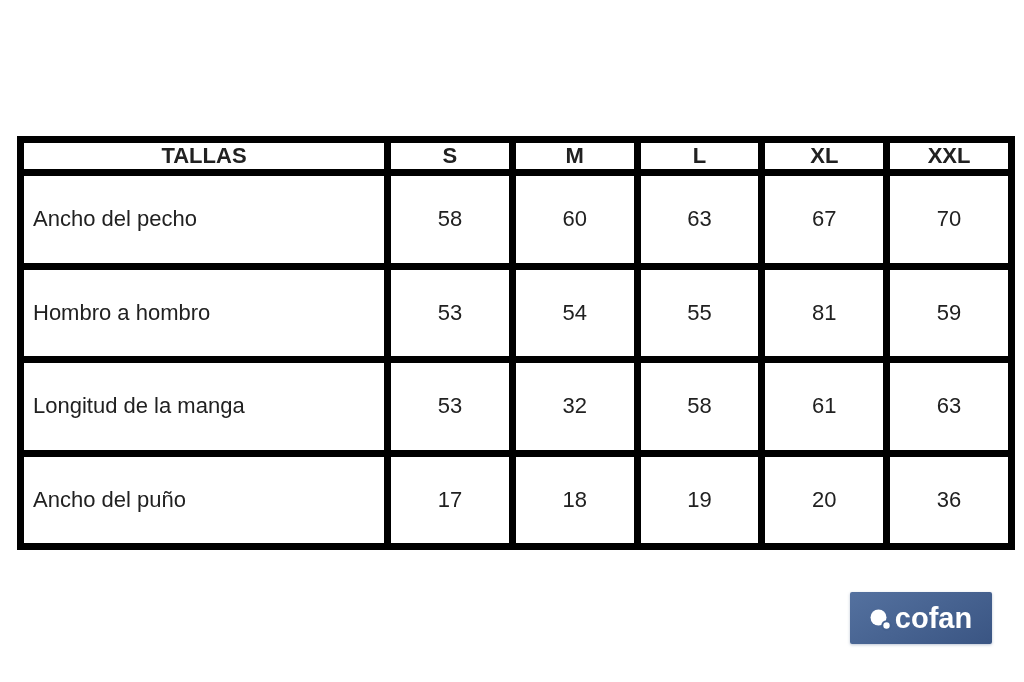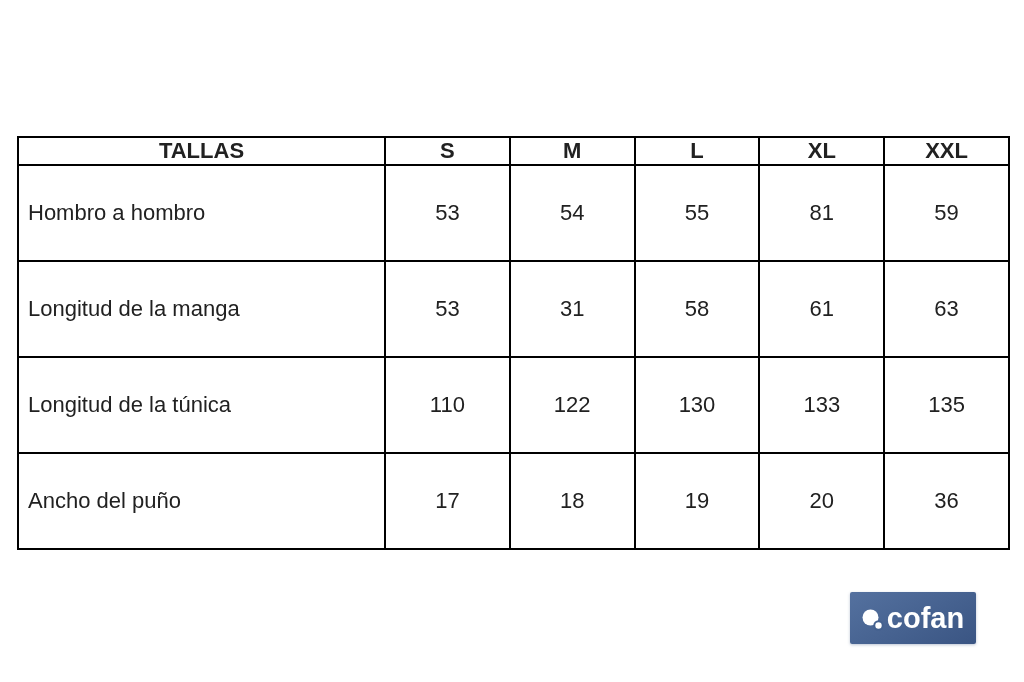--- a/index.html
+++ b/index.html
@@ -19,21 +19,21 @@
     left: 17px;
     top: 136px;
     width: 991px;
     height: 414px;
     border-collapse: collapse;
     table-layout: fixed;
     color: #212121;
   }
   .size-table th,
   .size-table td {
-    border: 2px solid #000000;
+    border: 7px solid #000000;
     text-align: center;
     vertical-align: middle;
     font-size: 22px;
     padding: 0;
     overflow: hidden;
     white-space: nowrap;
   }
   .size-table th {
     font-weight: 700;
   }
@@ -42,21 +42,21 @@
     padding-left: 9px;
     font-weight: 400;
   }
   col.label-col { width: 367px; }
   col.size-col  { width: 124.8px; }
 
   .brand-logo {
     position: absolute;
     left: 850px;
     top: 592px;
-    width: 126px;
+    width: 142px;
     height: 52px;
     display: flex;
     align-items: center;
     justify-content: center;
     gap: 3px;
     border-radius: 2px;
     box-shadow: 0 1px 3px rgba(60, 85, 130, 0.35);
   }
   .brand-logo .logo-icon {
     display: inline-block;
@@ -89,42 +89,42 @@
       <th>TALLAS</th>
       <th>S</th>
       <th>M</th>
       <th>L</th>
       <th>XL</th>
       <th>XXL</th>
     </tr>
   </thead>
   <tbody>
     <tr>
+      <td class="label-cell">Ancho del pecho</td>
+      <td>58</td>
+      <td>60</td>
+      <td>63</td>
+      <td>67</td>
+      <td>70</td>
+    </tr>
+    <tr>
       <td class="label-cell">Hombro a hombro</td>
       <td>53</td>
       <td>54</td>
       <td>55</td>
       <td>81</td>
       <td>59</td>
     </tr>
     <tr>
       <td class="label-cell">Longitud de la manga</td>
       <td>53</td>
-      <td>31</td>
+      <td>32</td>
       <td>58</td>
       <td>61</td>
       <td>63</td>
-    </tr>
-    <tr>
-      <td class="label-cell">Longitud de la túnica</td>
-      <td>110</td>
-      <td>122</td>
-      <td>130</td>
-      <td>133</td>
-      <td>135</td>
     </tr>
     <tr>
       <td class="label-cell">Ancho del puño</td>
       <td>17</td>
       <td>18</td>
       <td>19</td>
       <td>20</td>
       <td>36</td>
     </tr>
   </tbody>

